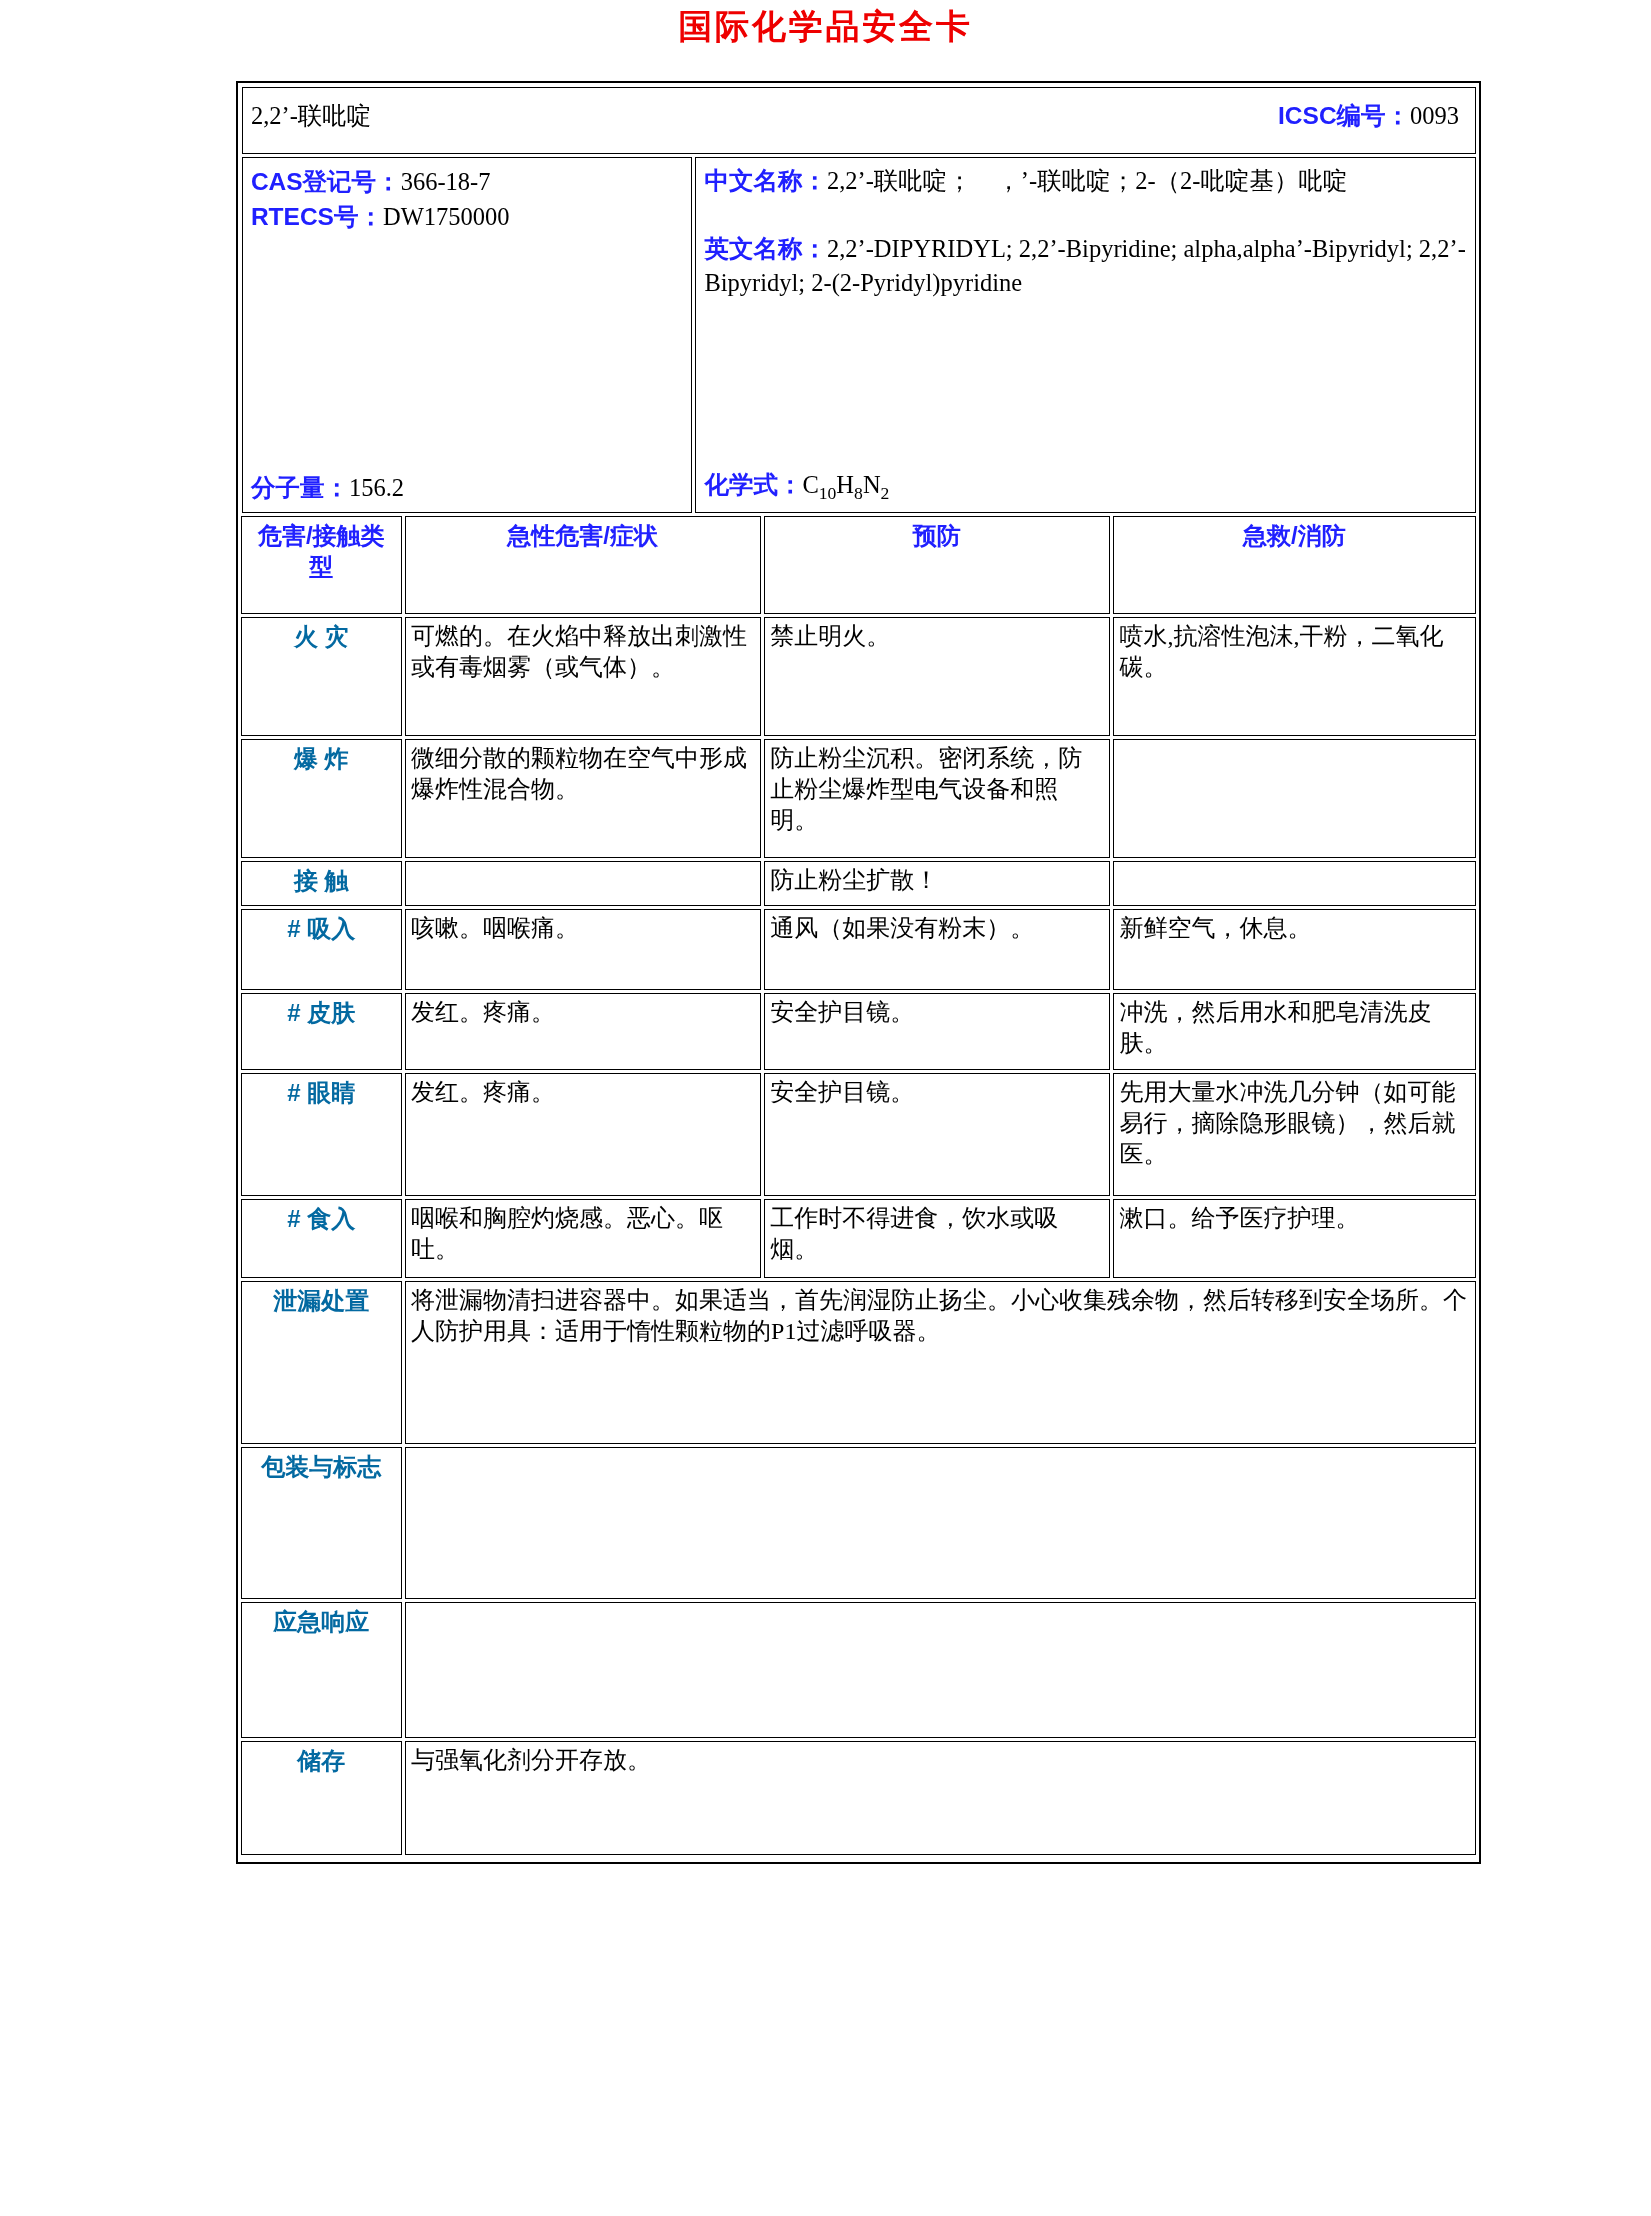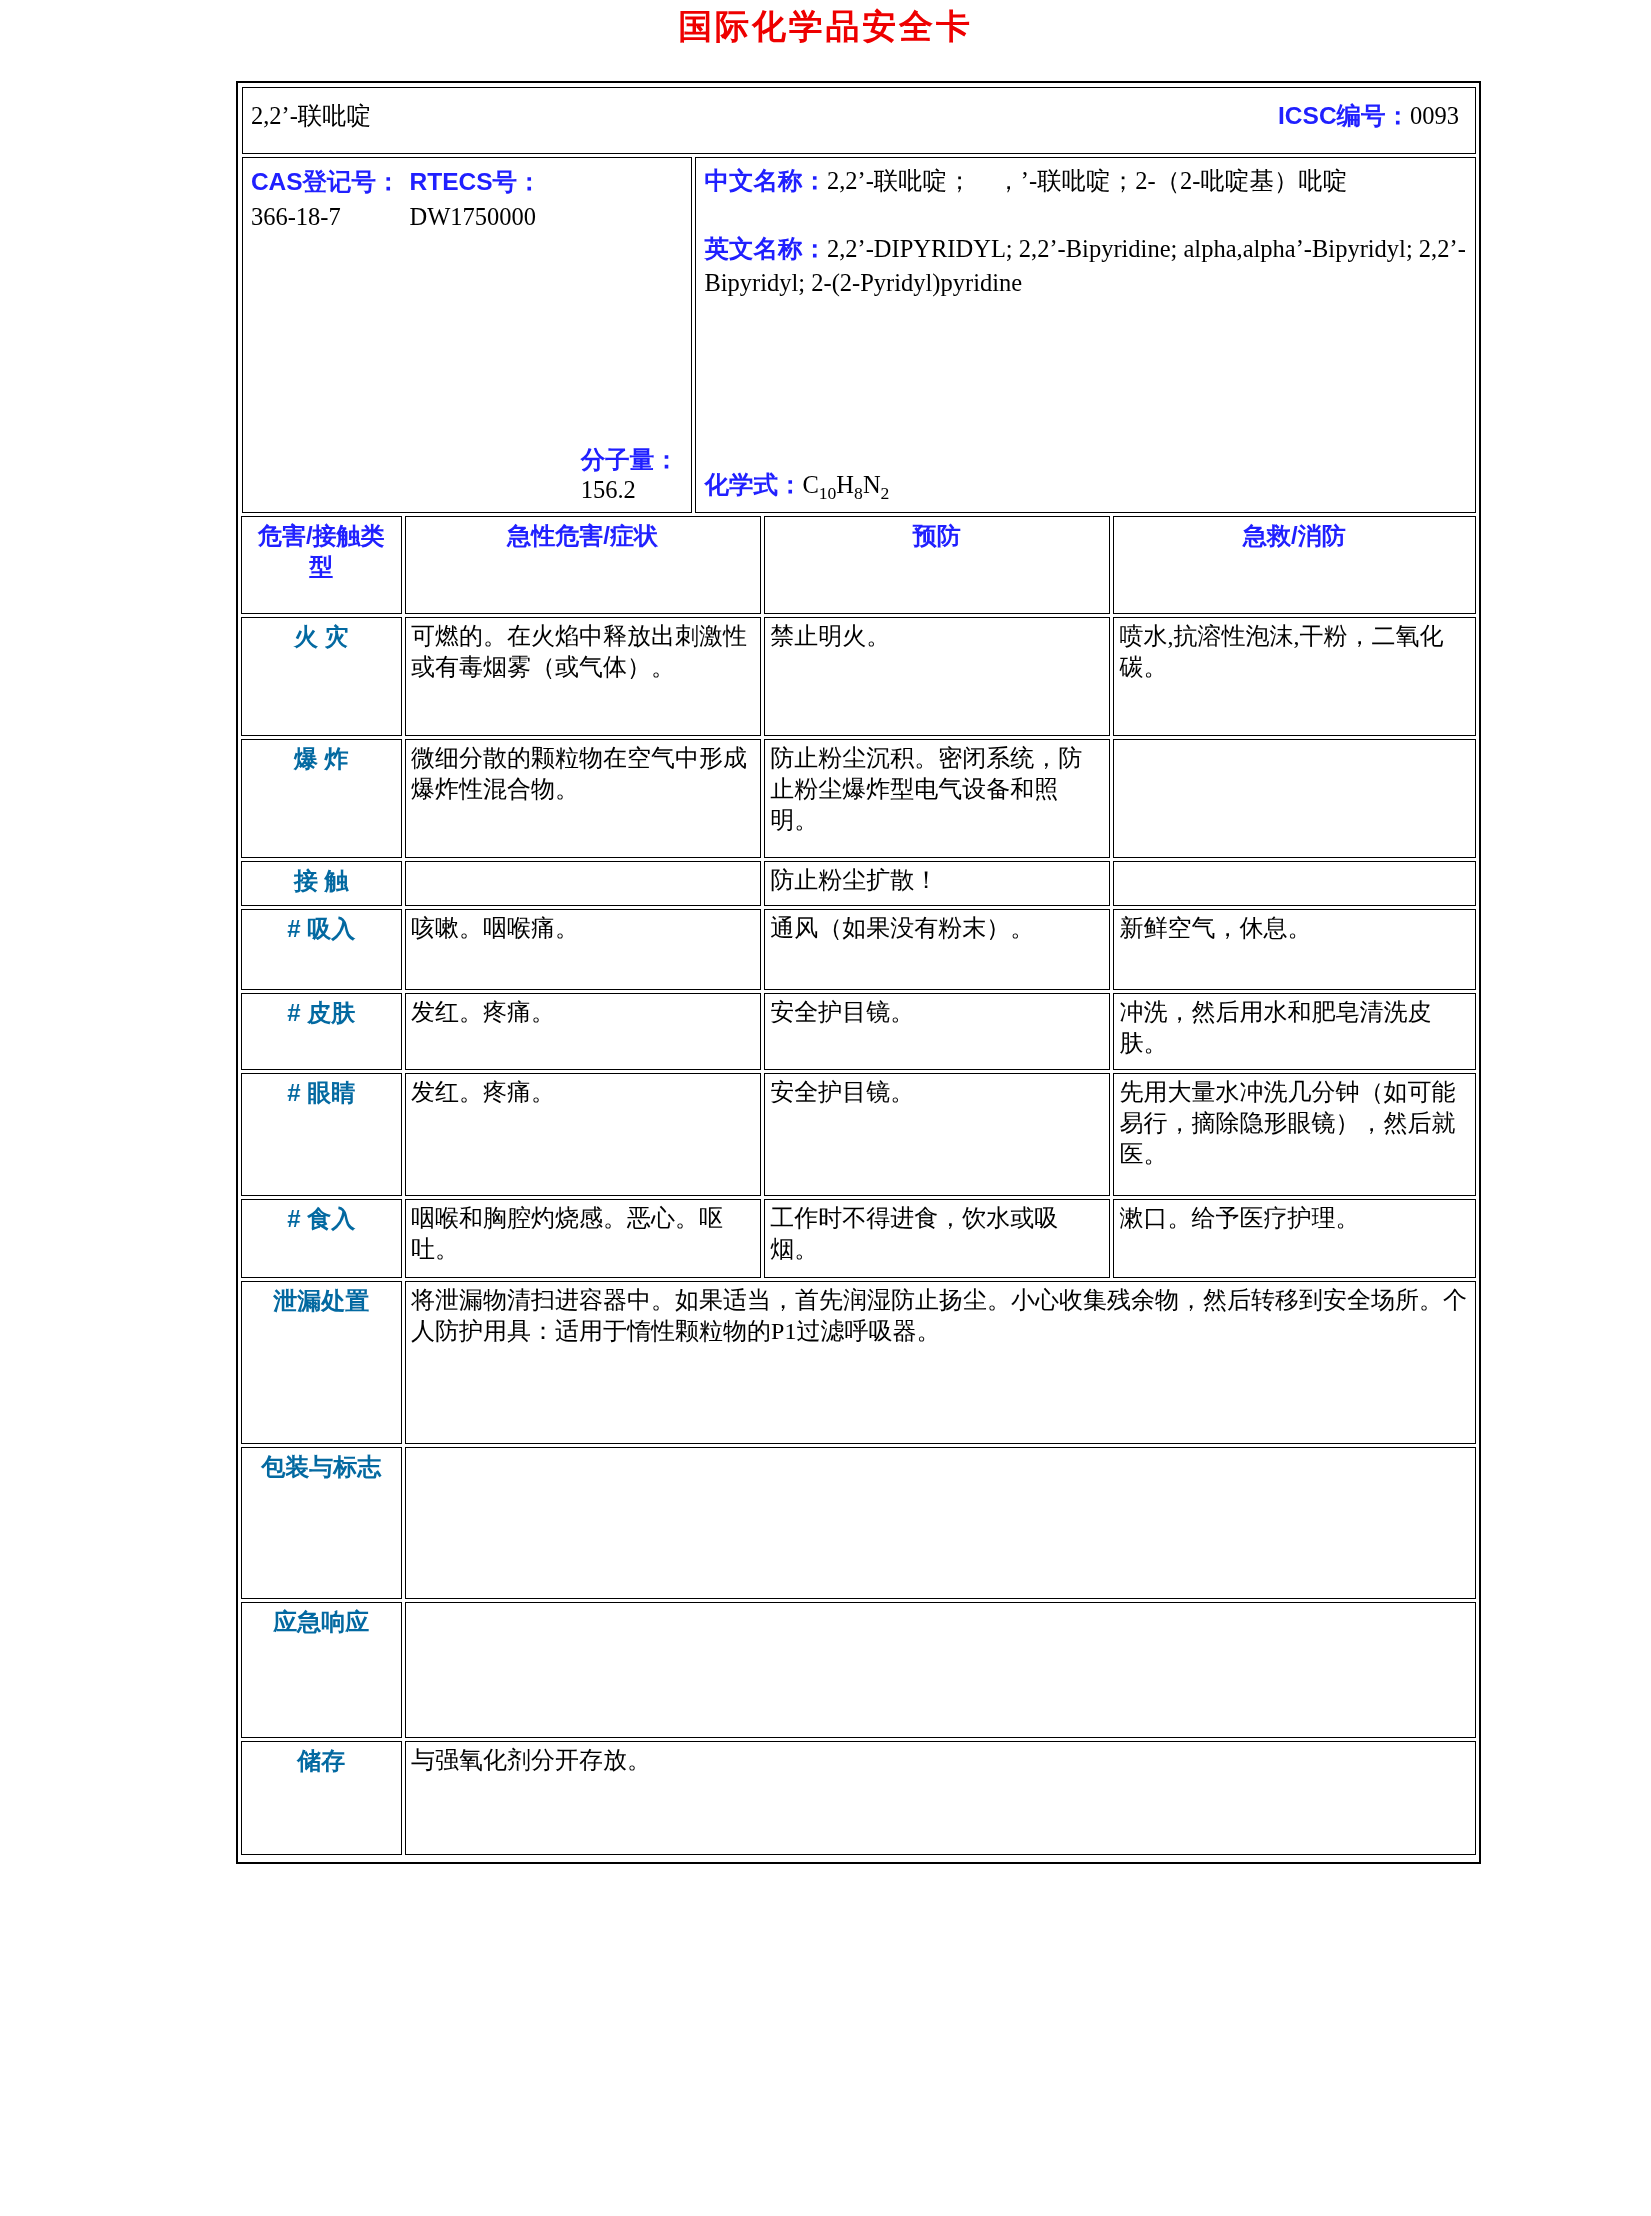--- a/index.html
+++ b/index.html
@@ -35,21 +35,21 @@
   .name-row { height: 67px; align-items: flex-start; }
   .name-cell { flex: 1; display: flex; justify-content: space-between; align-items: flex-start; height: 100%; }
   .chem-name { font-size: 24.5px; padding-top: 5.6px; }
   .icsc { font-size: 24.5px; padding-top: 5.6px; padding-right: 7px; white-space: nowrap; }
   .blue-label {
     color: #2020ff;
     font-family: "Liberation Sans", sans-serif;
     font-weight: bold;
   }
   .ids-row { height: 356px; }
-  .ids-left { width: 450px; display: flex; flex-direction: row; }
+  .ids-left { width: 450px; display: flex; flex-direction: column; }
   .ids-right { flex: 1; display: flex; flex-direction: column; }
   .id-line { font-size: 24.5px; line-height: 1.45; }
   .para { font-size: 24.5px; line-height: 1.4; }
   .para + .para { margin-top: 34px; }
   .bottom-line { margin-top: auto; font-size: 24.5px; padding-bottom: 2.8px; }
   sub { font-size: 0.72em; }
   table.hazard {
     border-collapse: separate;
     border-spacing: 3.5px;
     width: calc(100% + 7px);

